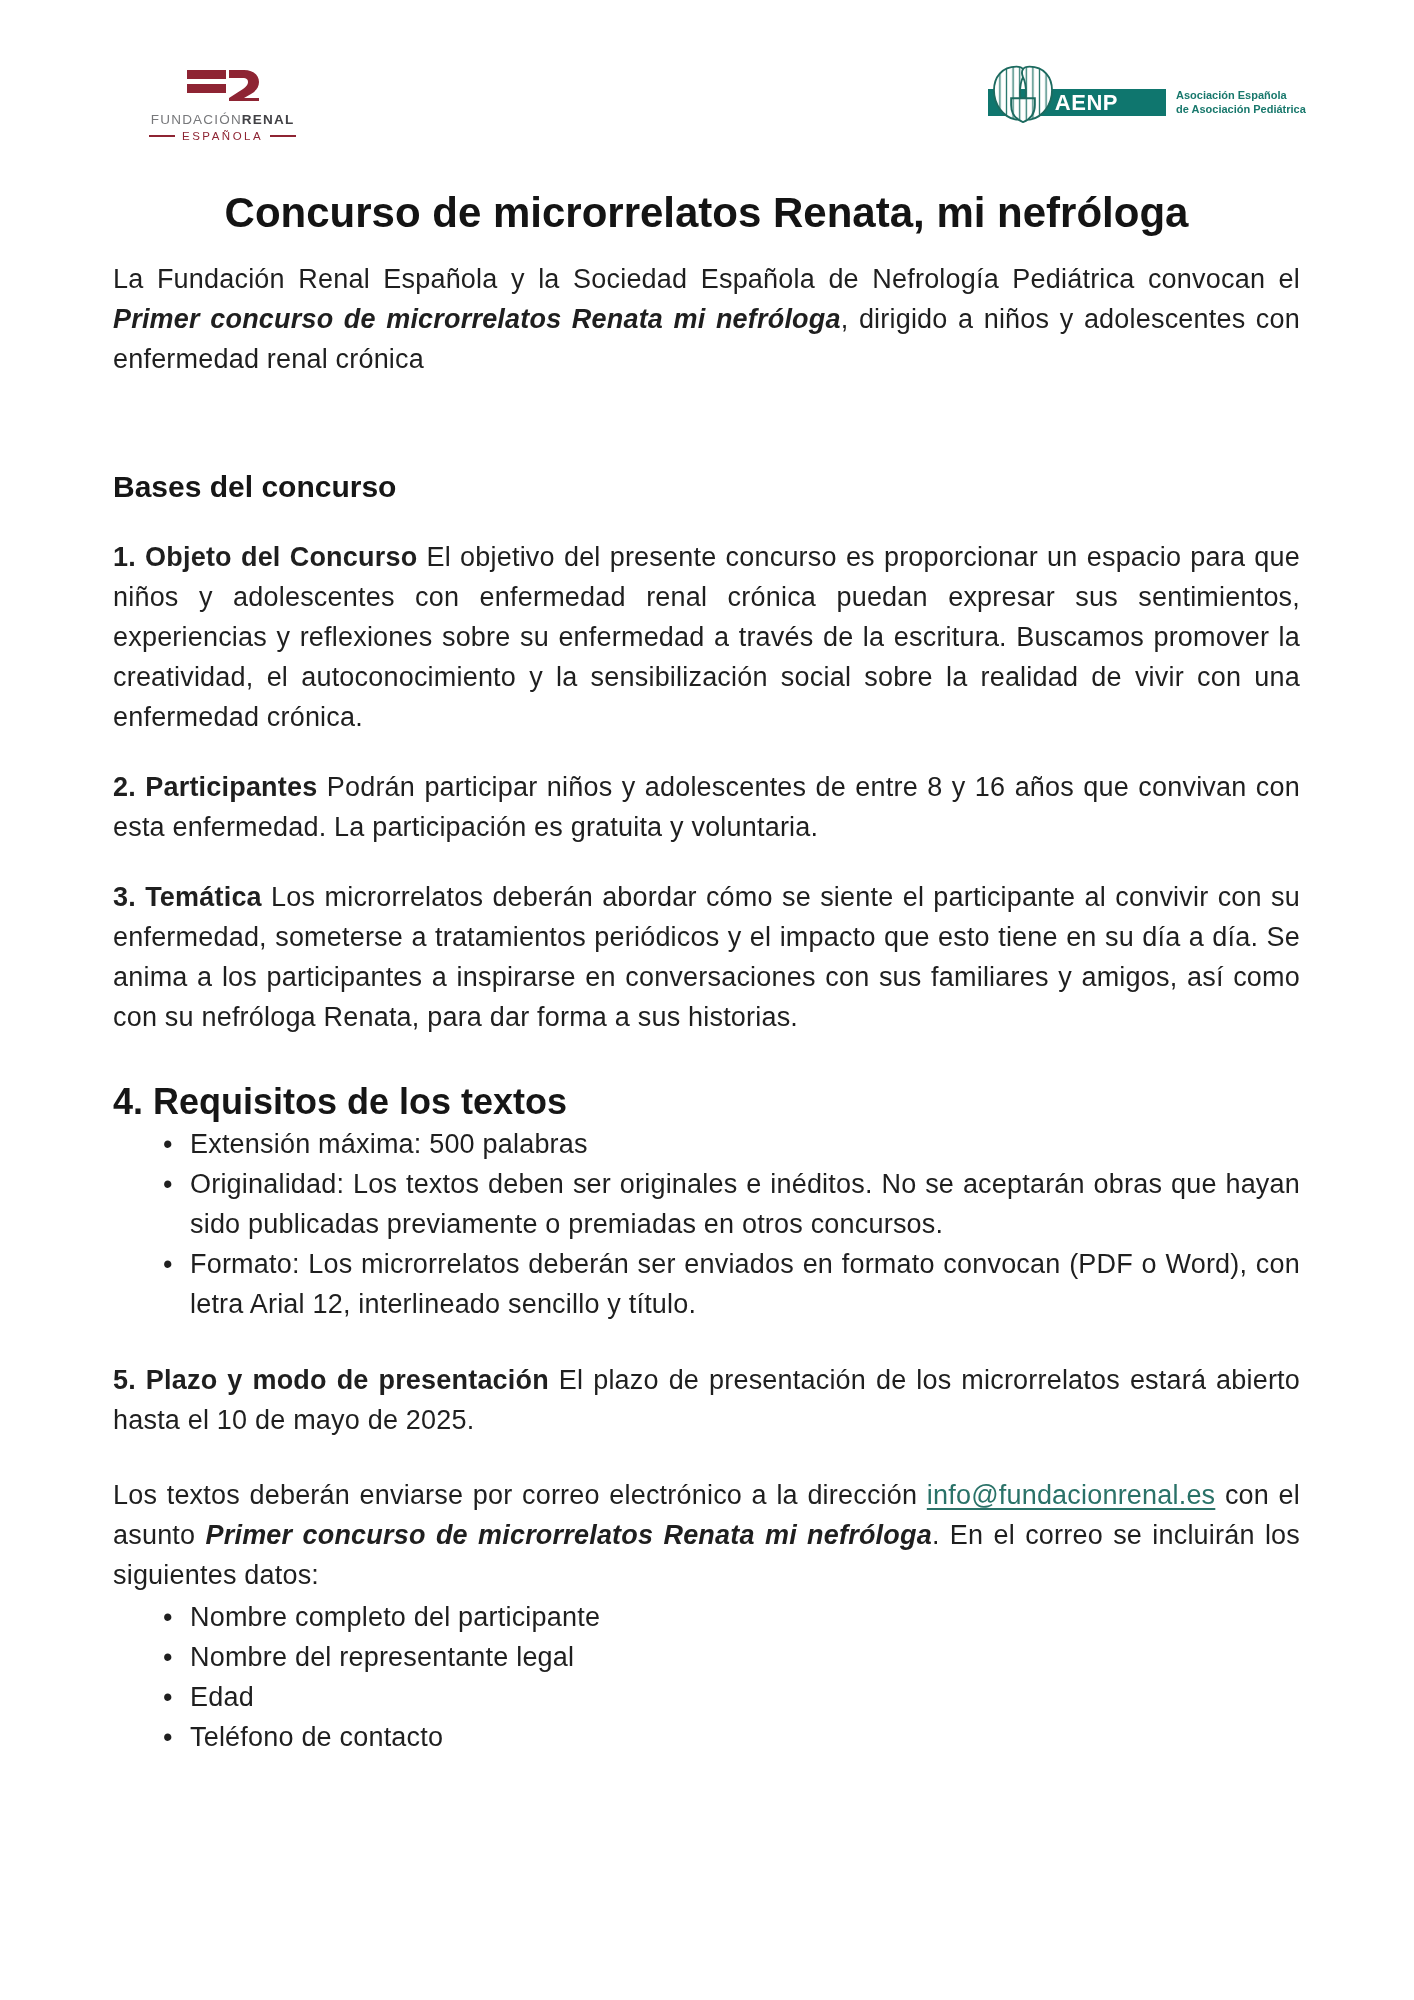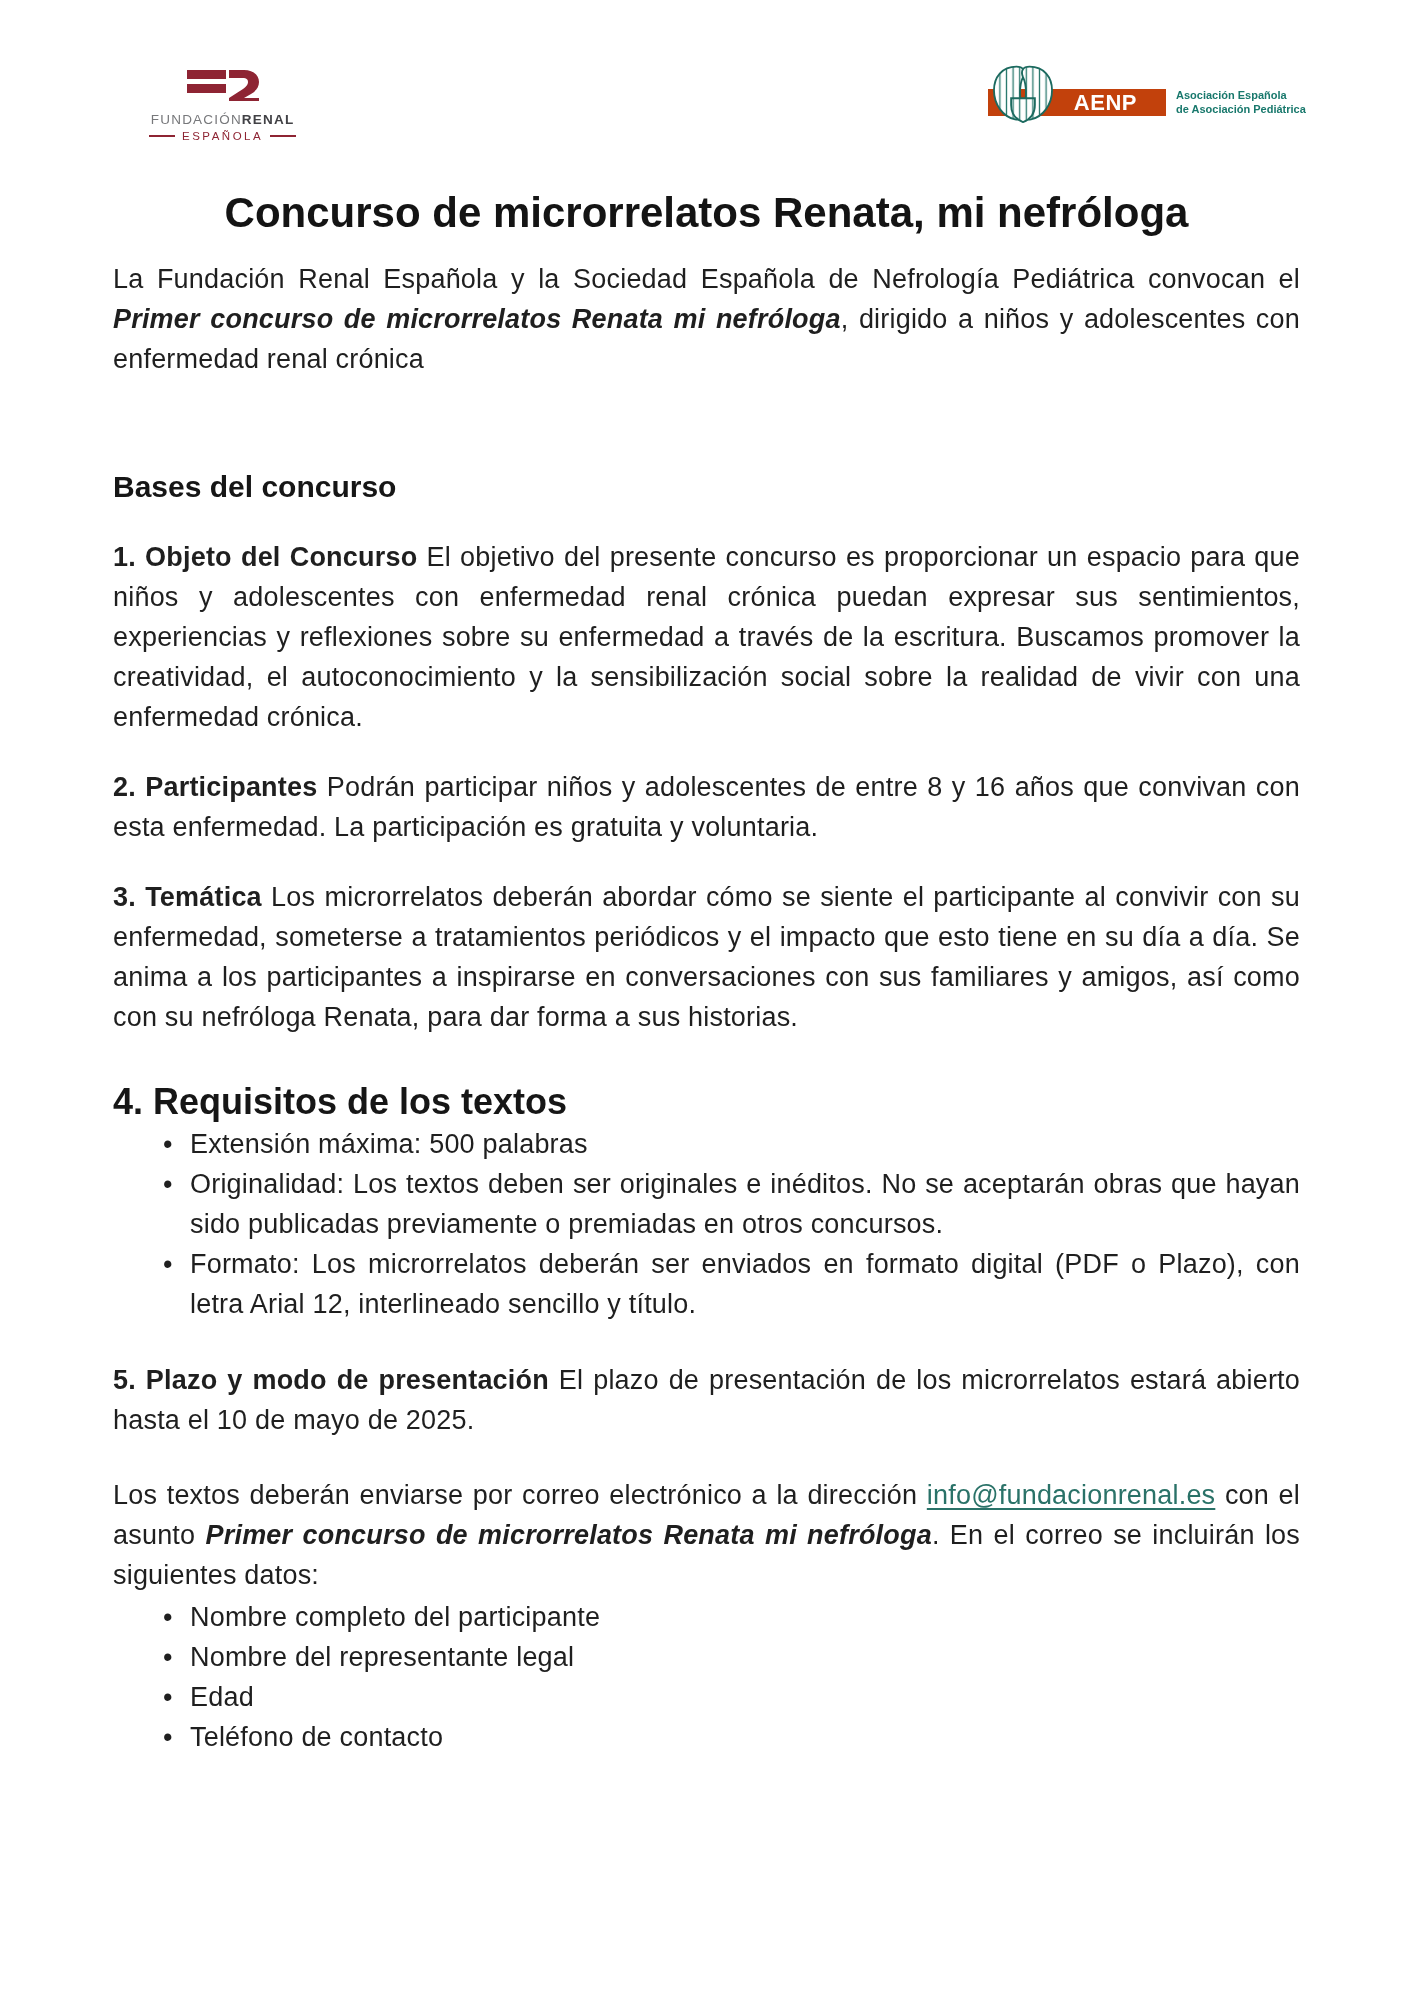--- a/index.html
+++ b/index.html
@@ -16,22 +16,22 @@
 
   .logo-fr { margin-left:36px; margin-top:14px; display:flex; flex-direction:column; align-items:center;justify-content:space-between; }
   .logo-fr .monogram { margin-bottom:7px; }
   .fr-line1 { font-size:13.5px; letter-spacing:1.2px; color:#77787b; white-space:nowrap; }
   .fr-line1 b { color:#414145; font-weight:700; }
   .fr-line2 { margin-top:3px; display:flex; align-items:center; gap:7px; color:#8e2433;
               font-size:11.5px; letter-spacing:2.5px; font-weight:400; }
   .fr-line2 .dash { width:26px; height:1.5px; background:#8e2433; display:inline-block; }
 
   .logo-aenp { position:relative; width:312px; height:72px; margin-top:6px; }
-  .aenp-bar { position:absolute; left:0; top:28px; width:178px; height:27px; background:#c2410c;
-              display:flex; align-items:center; justify-content:flex-end; padding-right:4px; z-index:1; }
+  .aenp-bar { position:absolute; left:0; top:28px; width:178px; height:27px; background:#0f766e;
+              display:flex; align-items:center; justify-content:flex-end; padding-right:23px; z-index:1; }
   .aenp-bar .aenp-big { color:#ffffff; font-weight:700; font-size:22px; letter-spacing:0.5px; }
   .aenp-bar .aenp-small { color:#ffffff; font-weight:700; font-size:18px;margin-top:36px; }
   .aenp-kidneys { position:absolute; left:2px; top:1px; z-index:2; }
   .aenp-tagline { position:absolute; left:188px; top:27px; color:#18786c; font-weight:700;
                   font-size:11px; line-height:14px; white-space:nowrap; }
 
   
   .title { margin-top:40px; text-align:center; font-size:42px; font-weight:700; color:#141414; line-height:52px; }
 
   p.doc, li.doc { font-size:27px; line-height:40px; text-align:justify; color:#1f1f1f; letter-spacing:0.2px; }
@@ -113,21 +113,21 @@
   <p class="doc sec-1"><span class="b">1. Objeto del Concurso</span><span> El objetivo del presente concurso es proporcionar un espacio para que niños y adolescentes con enfermedad renal crónica puedan expresar sus sentimientos, experiencias y reflexiones sobre su enfermedad a través de la escritura. Buscamos promover la creatividad, el autoconocimiento y la sensibilización social sobre la realidad de vivir con una enfermedad crónica.</span></p>
 
   <p class="doc sec-2"><span class="b">2. Participantes</span><span> Podrán participar niños y adolescentes de entre 8 y 16 años que convivan con esta enfermedad. La participación es gratuita y voluntaria.</span></p>
 
   <p class="doc sec-3"><span class="b">3. Temática</span><span> Los microrrelatos deberán abordar cómo se siente el participante al convivir con su enfermedad, someterse a tratamientos periódicos y el impacto que esto tiene en su día a día. Se anima a los participantes a inspirarse en conversaciones con sus familiares y amigos, así como con su nefróloga Renata, para dar forma a sus historias.</span></p>
 
   <h3 class="req-heading">4. Requisitos de los textos</h3>
   <ul class="doc-list">
     <li class="doc">Extensión máxima: 500 palabras</li>
     <li class="doc">Originalidad: Los textos deben ser originales e inéditos. No se aceptarán obras que hayan sido publicadas previamente o premiadas en otros concursos.</li>
-    <li class="doc">Formato: Los microrrelatos deberán ser enviados en formato digital (PDF o Plazo), con letra Arial 12, interlineado sencillo y título.</li>
+    <li class="doc">Formato: Los microrrelatos deberán ser enviados en formato convocan (PDF o Word), con letra Arial 12, interlineado sencillo y título.</li>
   </ul>
 
   <p class="doc sec-5"><span class="b">5. Plazo y modo de presentación</span><span> El plazo de presentación de los microrrelatos estará abierto hasta el 10 de mayo de 2025.</span></p>
 
   <p class="doc envio"><span>Los textos deberán enviarse por correo electrónico a la dirección </span><a class="email-link">info@fundacionrenal.es</a><span> con el asunto </span><span class="bi">Primer concurso de microrrelatos Renata mi nefróloga</span><span>. En el correo se incluirán los siguientes datos:</span></p>
 
   <ul class="doc-list datos">
     <li class="doc">Nombre completo del participante</li>
     <li class="doc">Nombre del representante legal</li>
     <li class="doc">Edad</li>

